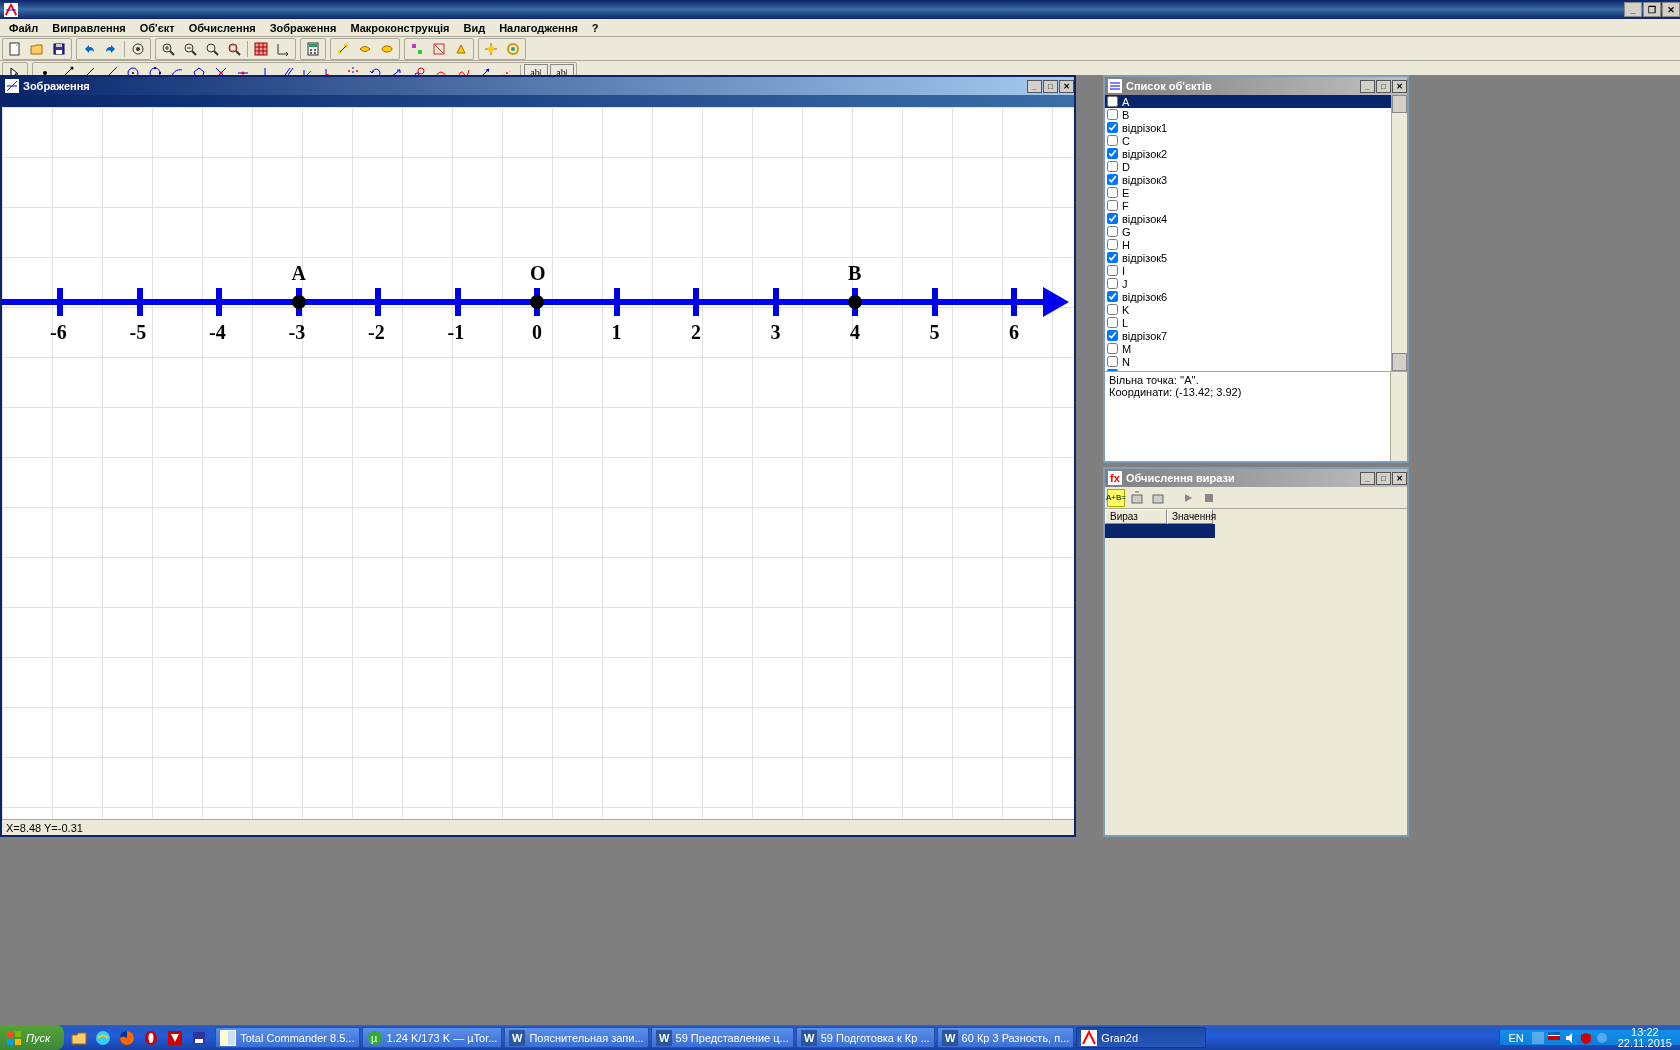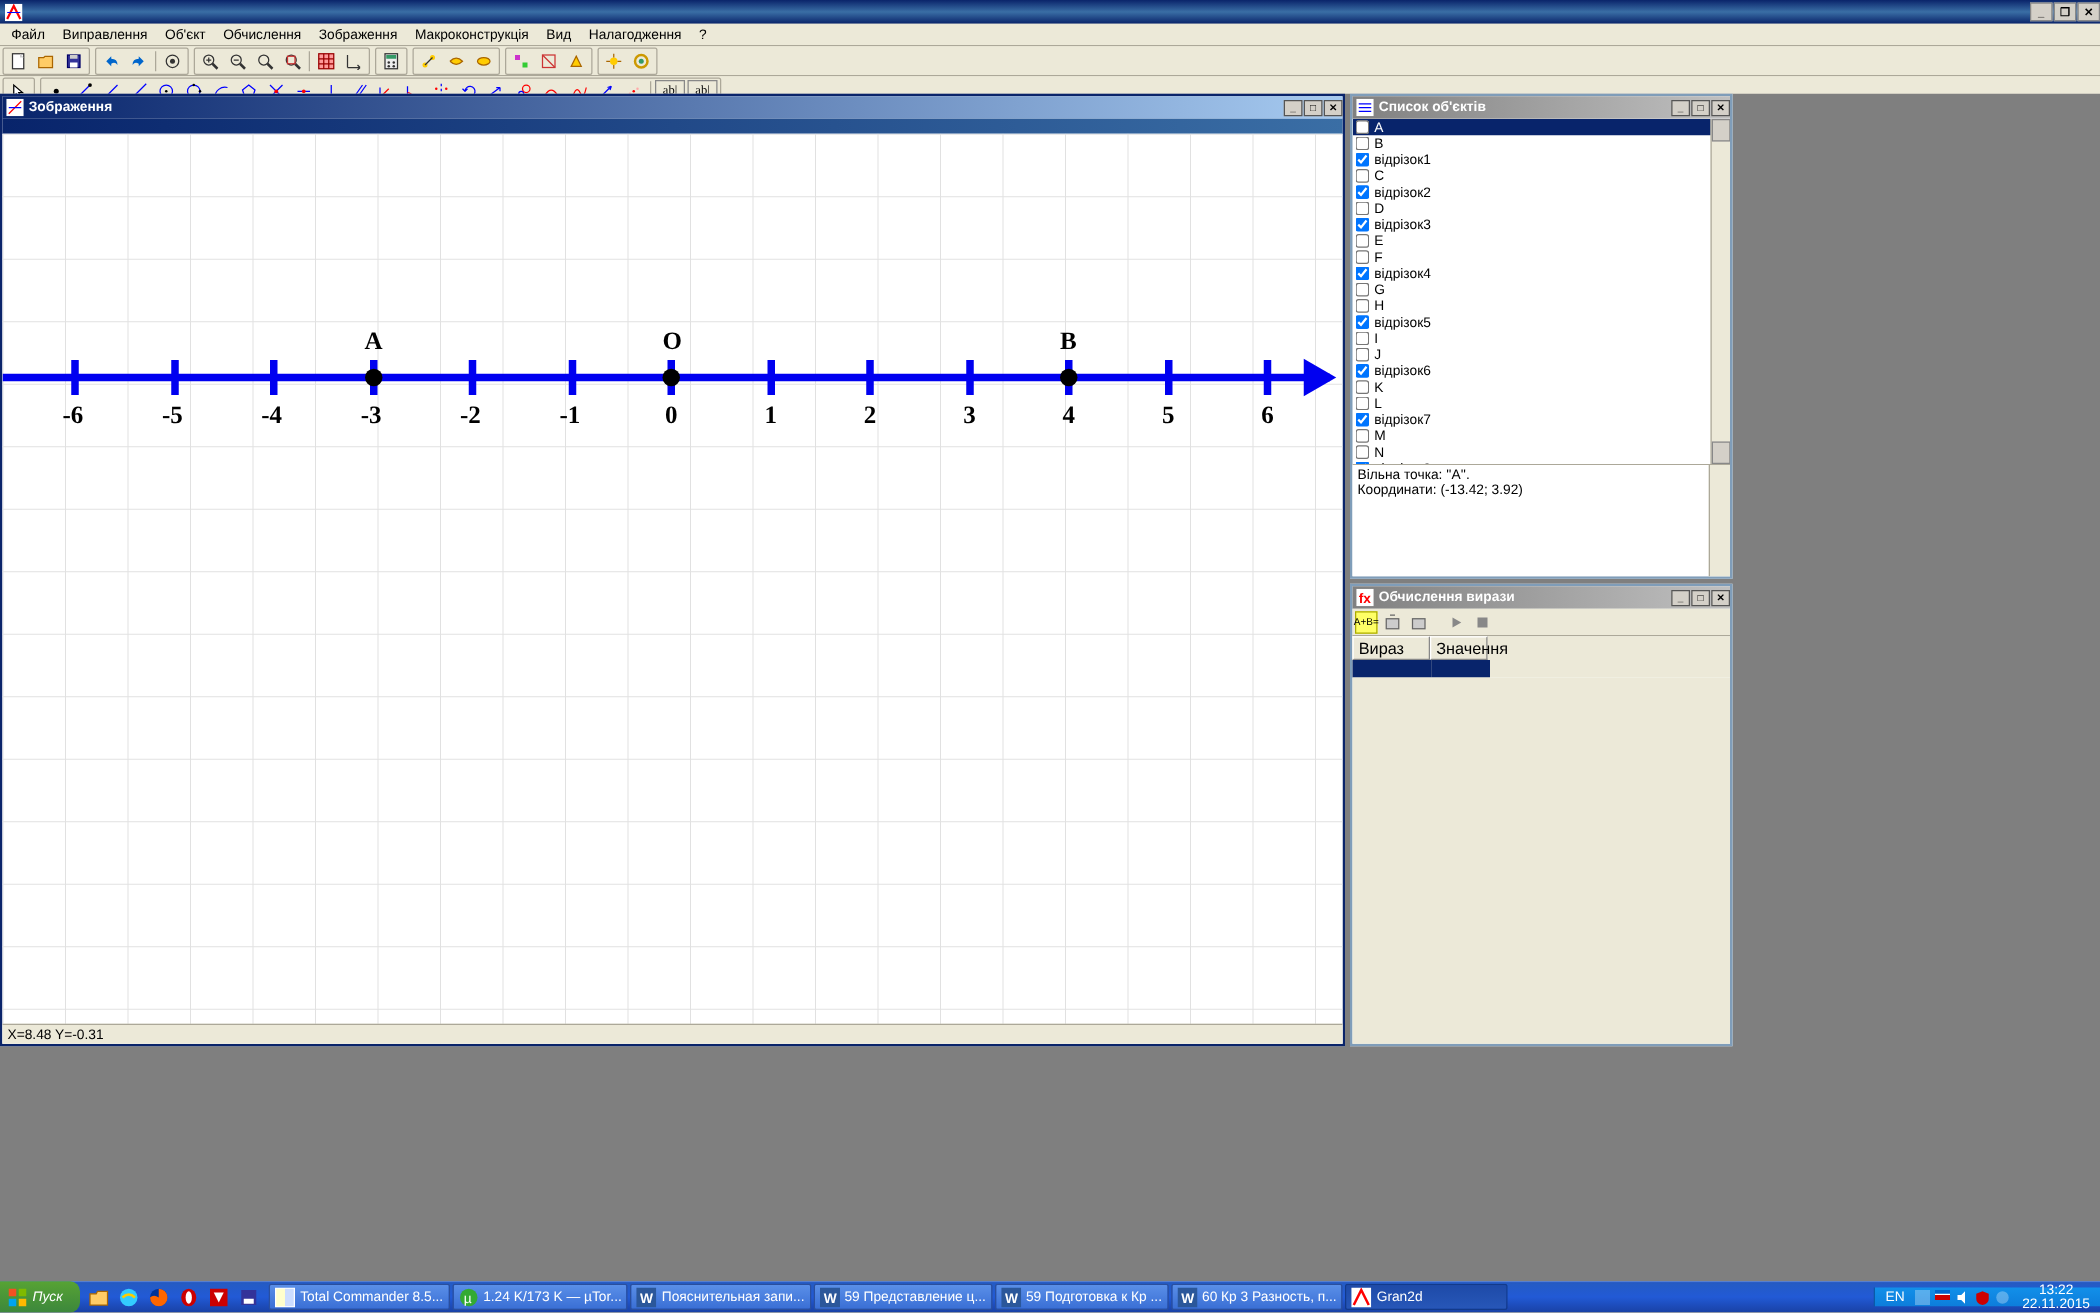--- a/index.html
+++ b/index.html
@@ -4,31 +4,31 @@
 <style>
 * { box-sizing: border-box; margin: 0; padding: 0; font-family: Tahoma, sans-serif; font-size: 11px; }
 body { background: #ece9d8; width: 1680px; height: 1050px; overflow: hidden; position: relative; }
 
 .titlebar { height: 19px; background: linear-gradient(to bottom, #0a246a, #3a6ea5 50%, #0a246a); color: #fff; display: flex; align-items: center; padding-left: 4px; font-weight: bold; }
 .titlebar .icon { width: 14px; height: 14px; margin-right: 4px; }
 .titlebar .spacer { flex: 1; }
 .titlebar .winbtn { width: 18px; height: 15px; background: #d4d0c8; border: 1px solid #888; margin-left: 1px; display: flex; align-items: center; justify-content: center; font-family: Arial; font-size: 9px; color: #000; }
 
 .menubar { height: 18px; background: #ece9d8; display: flex; align-items: center; padding-left: 2px; border-bottom: 1px solid #aca899; }
-.menubar .menu-item { padding: 2px 7px; cursor: default; }
+.menubar .menu-item { padding: 2px 7px; cursor: default; font-weight: bold; }
 
 .toolbar-row { height: 24px; background: #ece9d8; display: flex; align-items: center; border-bottom: 1px solid #aca899; padding-left: 2px; }
 .tb-group { display: flex; border: 1px solid #aca899; border-radius: 2px; padding: 1px; margin-right: 4px; background:#ece9d8; }
 .tb-btn { width: 20px; height: 18px; display: flex; align-items: center; justify-content: center; margin: 0 1px; cursor: default; font-family: Liberation Serif, serif; }
 .tb-sep { width:1px; background:#aca899; margin:1px 2px; }
 
 .workspace { position: absolute; top: 75px; left: 0; right: 0; bottom: 25px; background: #7f7f7f; display:flex; }
 
 .sub-window { position: absolute; background: #fff; border: 2px solid #0a246a; display:flex; flex-direction:column; }
-.sub-window.inactive { border-color: #7f9db9; }
+.sub-window.inactive { border-color: #7f9db9; margin-left: 23px; }
 .sub-titlebar { height: 18px; background: linear-gradient(to right, #08246b, #a6caf0); color: #fff; display: flex; align-items: center; padding-left: 3px; font-weight: bold; font-size: 11px; }
 .sub-titlebar.inactive { background: linear-gradient(to right, #808080, #c0c0c0); }
 .sub-titlebar .spacer { flex:1; }
 .sub-titlebar .winbtn { width: 15px; height: 13px; background: #d4d0c8; border: 1px solid #555; margin-left: 1px; display:flex; align-items:center; justify-content:center; font-size:8px; color:#000; }
 
 .canvas-area { flex:1; background:#fff; position: relative; overflow:hidden; }
 .grid-bg { position:absolute; inset:0; background-image:
   linear-gradient(to right, #e1e1e1 1px, transparent 1px),
   linear-gradient(to bottom, #e1e1e1 1px, transparent 1px);
   background-size: 50px 50px;
@@ -46,21 +46,21 @@
 .obj-item { display:flex; align-items:center; height:13px; padding-left:2px; }
 .obj-item.selected { background:#08246b; color:#fff; }
 .obj-item input[type=checkbox] { width:11px; height:11px; margin-right:4px; }
 .obj-info { height:90px; background:#fff; border-top:1px solid #aca899; padding:2px 4px; font-size:11px; position:relative; }
 .obj-info::after { content:''; position:absolute; right:0; top:0; bottom:0; width:16px; background:#ece9d8; border-left:1px solid #aca899; }
 
 .dyn-toolbar { height:22px; background:#ece9d8; border-bottom:1px solid #aca899; display:flex; align-items:center; padding-left:2px; gap:3px; }
 .dyn-btn { width:18px; height:18px; display:flex; align-items:center; justify-content:center; }
 .dyn-table { background:#ece9d8; }
 .dyn-header { display:flex; }
-.dyn-header div { background:#ece9d8; border:1px solid #888; border-top-color:#fff; border-left-color:#fff; padding:1px 4px; font-size:13px; }
+.dyn-header div { background:#ece9d8; border:1px solid #888; border-top-color:#fff; border-left-color:#fff; padding:1px 4px; font-size:10px; }
 .dyn-row { display:flex; }
 .dyn-row div { background:#08246b; height:14px; }
 
 .taskbar { position:absolute; bottom:0; left:0; right:0; height:25px; background: linear-gradient(to bottom, #3168d5 0%, #2b5fc9 3%, #2559c0 6%, #245bc5 10%, #225ad6 50%, #1941a5 100%); display:flex; align-items:center; }
 .start-btn { height:25px; padding:0 14px 0 6px; background: linear-gradient(to bottom, #57a334, #3c873c); color:#fff; font-weight:normal; font-style:italic; display:flex; align-items:center; border-radius:0 8px 8px 0; font-size:13px; }
 .start-btn .flag { width:16px; height:16px; margin-right:4px; }
 .ql-area { display:flex; align-items:center; padding:0 4px; gap:2px; }
 .ql-btn { width:22px; height:22px; display:flex; align-items:center; justify-content:center; }
 .task-btn { height:21px; min-width:130px; margin:0 1px; background: linear-gradient(to bottom, #5a8fe8, #3a6fd5); border:1px solid #2a4f9e; border-radius:2px; display:flex; align-items:center; padding:0 4px; color:#fff; font-size:11px; overflow:hidden; white-space:nowrap; }
 .task-btn.active { background: linear-gradient(to bottom, #1e4aa8, #2757b8); border-color:#133a8a; }

